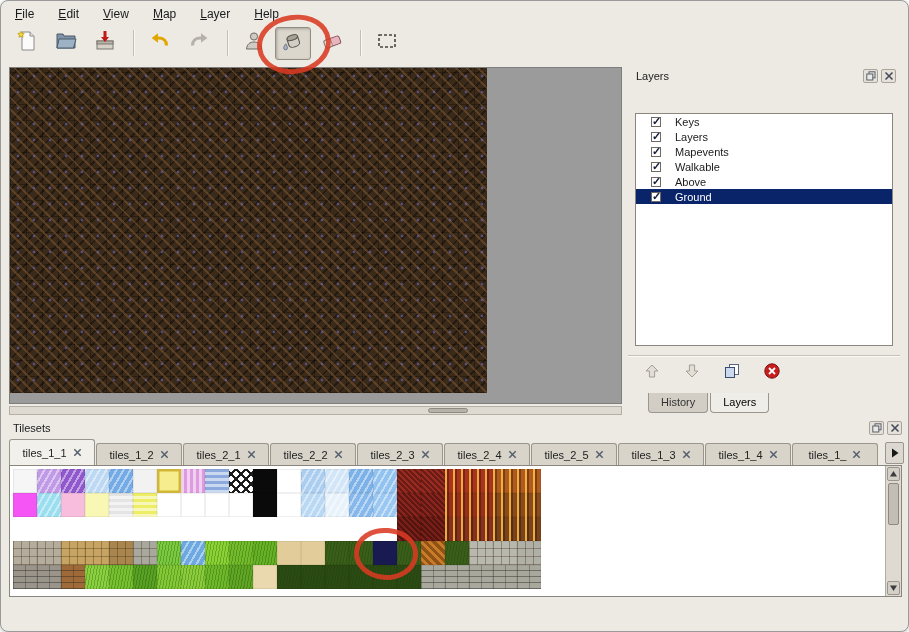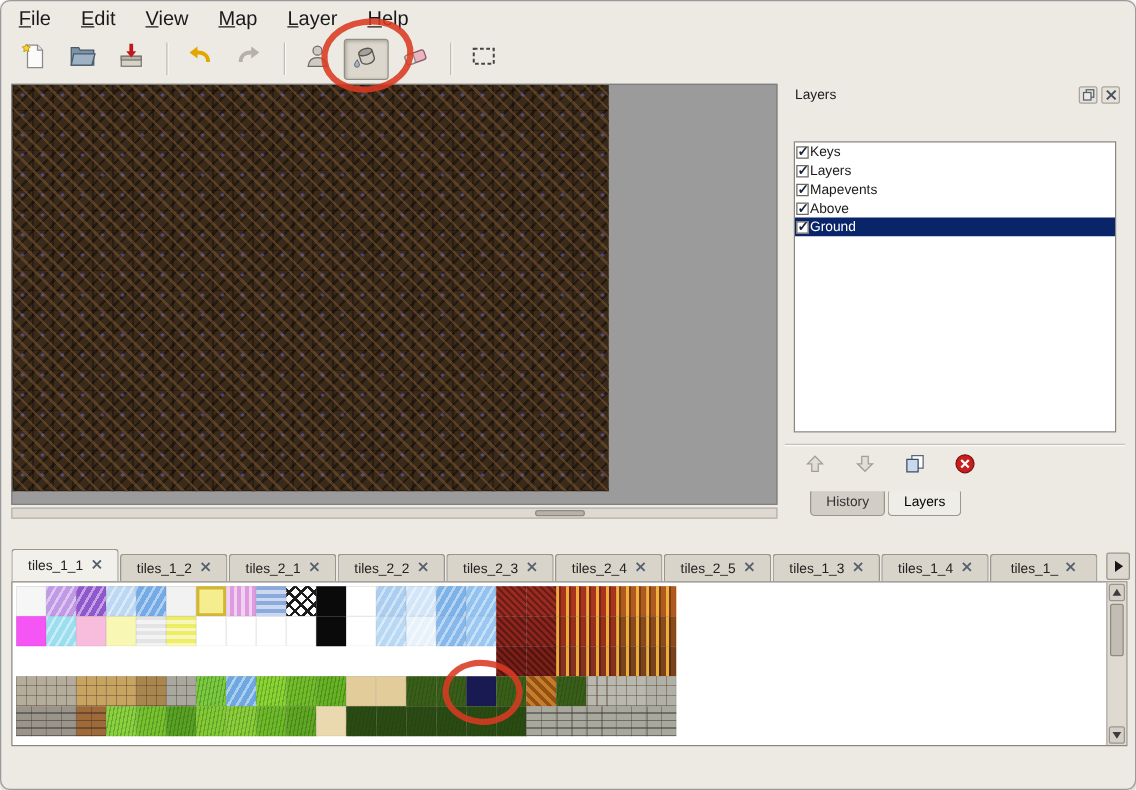--- a/index.html
+++ b/index.html
@@ -4,21 +4,21 @@
 <style>
   * { box-sizing: border-box; }
   body { margin: 0; background: #ffffff; font-family: "Liberation Sans", sans-serif; }
   #window {
     position: relative; width: 909px; height: 632px;
     background: #edeae4; border: 1px solid #9a9a9a; border-radius: 8px;
     overflow: hidden; color: #1a1a1a;
     box-shadow: 0 1px 4px rgba(0,0,0,.25);
   }
   
-  #menubar { display: flex; gap: 24px; padding: 6px 14px 2px; font-size: 16px; }
+  #menubar { display: flex; gap: 24px; padding: 6px 14px 2px; font-size: 12px; }
   .menu-item { cursor: default; }
   .menu-item u { text-decoration: underline; }
   
   #toolbar { display: flex; align-items: center; padding: 2px 8px; height: 40px; }
   .tbtn { width: 36px; height: 33px; display: flex; align-items: center; justify-content: center;
           border-radius: 3px; border: 1px solid transparent; margin-right: 3px; }
   .tbtn.selected { background: #dcd7cd; border: 1px solid #938e84; box-shadow: inset 1px 1px 3px rgba(0,0,0,.25); }
   .tsep { width: 2px; height: 26px; margin: 0 7px; border-left: 1px solid #c2beb4; border-right: 1px solid #faf8f4; }
   
   #map-viewport { position: absolute; left: 8px; top: 66px; width: 613px; height: 337px;
@@ -48,21 +48,21 @@
   #opacity-row { display: flex; align-items: center; gap: 8px; padding: 4px 8px 0 10px; }
   #opacity-slider { position: relative; flex: 1; height: 8px; margin-right: 4px;
                     background: #d8d4cc; border: 1px solid #9a968e; }
   #opacity-fill { position: absolute; left: 0; top: 0; height: 100%; background: var(--slider, #2a3894); }
   #opacity-handle { position: absolute; right: -3px; top: -4px; width: 17px; height: 14px;
                     background: #dad6ce; border: 1px solid #8e8a82; border-radius: 2px;
                     background-image: radial-gradient(#8a867e 0.8px, transparent 1px);
                     background-size: 3.5px 3.5px; }
   #layer-list { position: absolute; left: 7px; right: 7px; top: 46px; height: 233px;
                 background: #ffffff; border: 1px solid #8a867e; overflow: hidden; }
-  .layer-row { display: flex; align-items: center; gap: 1px; height: 15px; padding-left: 1px; }
+  .layer-row { display: flex; align-items: center; gap: 14px; height: 15px; padding-left: 15px; }
   .layer-row.sel { background: var(--navy, #0a246a); color: #ffffff; }
   .cb { width: 10px; height: 10px; background: #ffffff; border: 1px solid #6e6a62; position: relative; flex: 0 0 auto; }
   .cb::after { content: "✓"; position: absolute; left: 0; top: -3px; font-size: 11px; font-weight: bold; color: #14203c; }
   #layer-buttons { position: absolute; left: 0; right: 0; top: 288px; height: 32px;
                    border-top: 1px solid #c6c2ba; box-shadow: inset 0 1px 0 #fbfaf7;
                    display: flex; gap: 16px; padding: 6px 0 0 12px; }
   .lbtn { width: 24px; height: 20px; display: flex; align-items: center; justify-content: center; }
   #layers-tabs { position: absolute; left: 20px; bottom: 0; display: flex; }
   .btab { padding: 3px 12px 4px; font-size: 11px; border: 1px solid #9a968e; border-top: none;
           background: #d2cec6; color: #333; border-radius: 0 0 4px 4px; margin-right: 2px; }
@@ -233,20 +233,24 @@
         <div class="layer-row">
           <span class="cb"></span>
           <span>Layers</span>
         </div>
         <div class="layer-row">
           <span class="cb"></span>
           <span>Mapevents</span>
         </div>
         <div class="layer-row">
           <span class="cb"></span>
+          <span>Walkable</span>
+        </div>
+        <div class="layer-row">
+          <span class="cb"></span>
           <span>Above</span>
         </div>
         <div class="layer-row sel">
           <span class="cb"></span>
           <span>Ground</span>
         </div>
       </div>
     <div id="layer-buttons">
         <div class="lbtn">
           <span><svg width="18" height="16" viewBox="0 0 18 16">
@@ -271,20 +275,36 @@
             </svg></span>
         </div>
       </div>
     <div id="layers-tabs">
         <div class="btab">History</div>
         <div class="btab active">Layers</div>
       </div>
   </div>
 
   <div id="tilesets-panel">
+    <div class="panel-titlebar">
+      <span>Tilesets</span>
+      <span class="panel-ticons">
+        <span class="picon">
+            <svg width="10" height="10" viewBox="0 0 10 10">
+              <rect x="3" y="0.8" width="6" height="6" fill="none" stroke="#55606e"></rect>
+              <rect x="0.8" y="3" width="6" height="6" fill="#ece9e3" stroke="#55606e"></rect>
+            </svg>
+          </span>
+        <span class="picon">
+            <svg width="10" height="10" viewBox="0 0 10 10">
+              <path d="M1.5 1.5l7 7M8.5 1.5l-7 7" stroke="#444c5c" stroke-width="1.6"></path>
+            </svg>
+          </span>
+      </span>
+    </div>
     <div id="tileset-tabs">
         <div class="ttab active">
           <span>tiles_1_1</span>
           <span><svg width="9" height="9" viewBox="0 0 9 9">
               <path d="M1.3 1.3l6.4 6.4M7.7 1.3L1.3 7.7" stroke="#55606e" stroke-width="1.5"></path>
             </svg></span>
         </div>
         <div class="ttab">
           <span>tiles_1_2</span>
           <span><svg width="9" height="9" viewBox="0 0 9 9">

